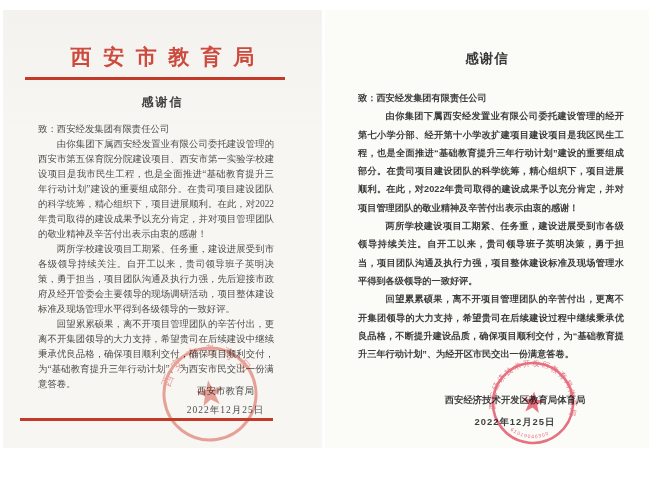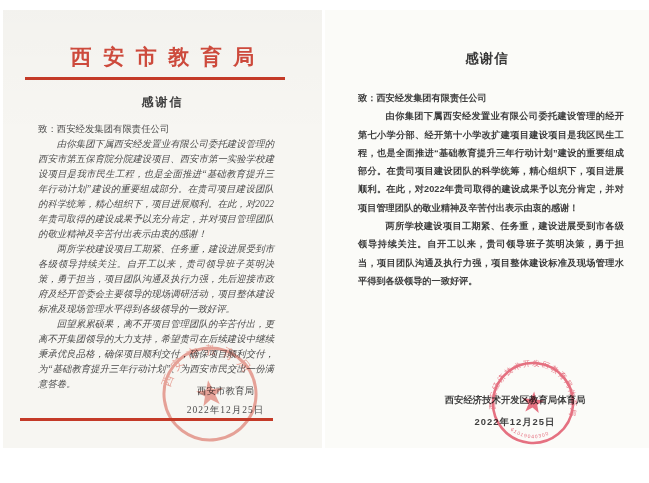--- a/index.html
+++ b/index.html
@@ -23,21 +23,21 @@
     font-size:21px;letter-spacing:.55em;padding-left:.55em;white-space:nowrap;}
   .rule{position:absolute;background:var(--rule_red);height:2.5px;}
   .rule-top{top:67px;left:22px;width:260px;}
   .rule-bottom{top:408px;left:17px;width:253px;}
   .doc-title-left{position:absolute;top:84px;left:0;width:100%;text-align:center;
     color:var(--left_title_text);font-family:"Liberation Serif",serif;
     font-weight:bold;font-size:12px;letter-spacing:2px;}
   .body-left{position:absolute;top:112px;left:35px;width:236px;
     color:var(--left_body_text);font-family:"Liberation Serif",serif;
     font-size:9.4px;line-height:15px;text-align:justify;}
-  .body-left p{text-indent:2em;font-style:italic;}
+  .body-left p{text-indent:2em;}
   .sig-left{position:absolute;top:375px;left:160px;width:125px;text-align:center;
     color:var(--left_body_text);font-family:"Liberation Serif",serif;font-size:9.5px;}
   .sig-left .sig-date{margin-top:6px;letter-spacing:1px;}
 
   
   .page-right{position:absolute;left:325px;top:10px;width:324px;height:438px;
     background:var(--right_page_bg);}
   .doc-title-right{position:absolute;top:40px;left:0;width:100%;text-align:center;
     color:var(--right_title_text);font-weight:bold;font-size:13.5px;letter-spacing:1px;}
   .body-right{position:absolute;top:79px;left:33px;width:266px;
@@ -90,20 +90,21 @@
     <div class="rule rule-bottom"></div>
   </div>
 
   <div class="page-right">
     <div class="doc-title-right">感谢信</div>
 
     <div class="body-right">
       <div>致：西安经发集团有限责任公司</div>
       <p>由你集团下属西安经发置业有限公司委托建设管理的经开第七小学分部、经开第十小学改扩建项目建设项目是我区民生工程，也是全面推进“基础教育提升三年行动计划”建设的重要组成部分。在贵司项目建设团队的科学统筹，精心组织下，项目进展顺利。在此，对2022年贵司取得的建设成果予以充分肯定，并对项目管理团队的敬业精神及辛苦付出表示由衷的感谢！</p>
       <p>两所学校建设项目工期紧、任务重，建设进展受到市各级领导持续关注。自开工以来，贵司领导班子英明决策，勇于担当，项目团队沟通及执行力强，项目整体建设标准及现场管理水平得到各级领导的一致好评。</p>
+      <p>回望累累硕果，离不开项目管理团队的辛苦付出，更离不开集团领导的大力支持，希望贵司在后续建设过程中继续秉承优良品格，不断提升建设品质，确保项目顺利交付，为“基础教育提升三年行动计划”、为经开区市民交出一份满意答卷。</p>
     </div>
 
     <div class="sig-right">
       <div class="sig-org">西安经济技术开发区教育局体育局</div>
       <div class="sig-date">2022年12月25日</div>
     </div>
 
     <svg class="seal seal-right" width="104" height="104" viewBox="0 0 104 104">
       <g transform="translate(52,52) rotate(6)">
         <circle r="40" fill="none" stroke="currentColor" stroke-width="2.6"></circle>

